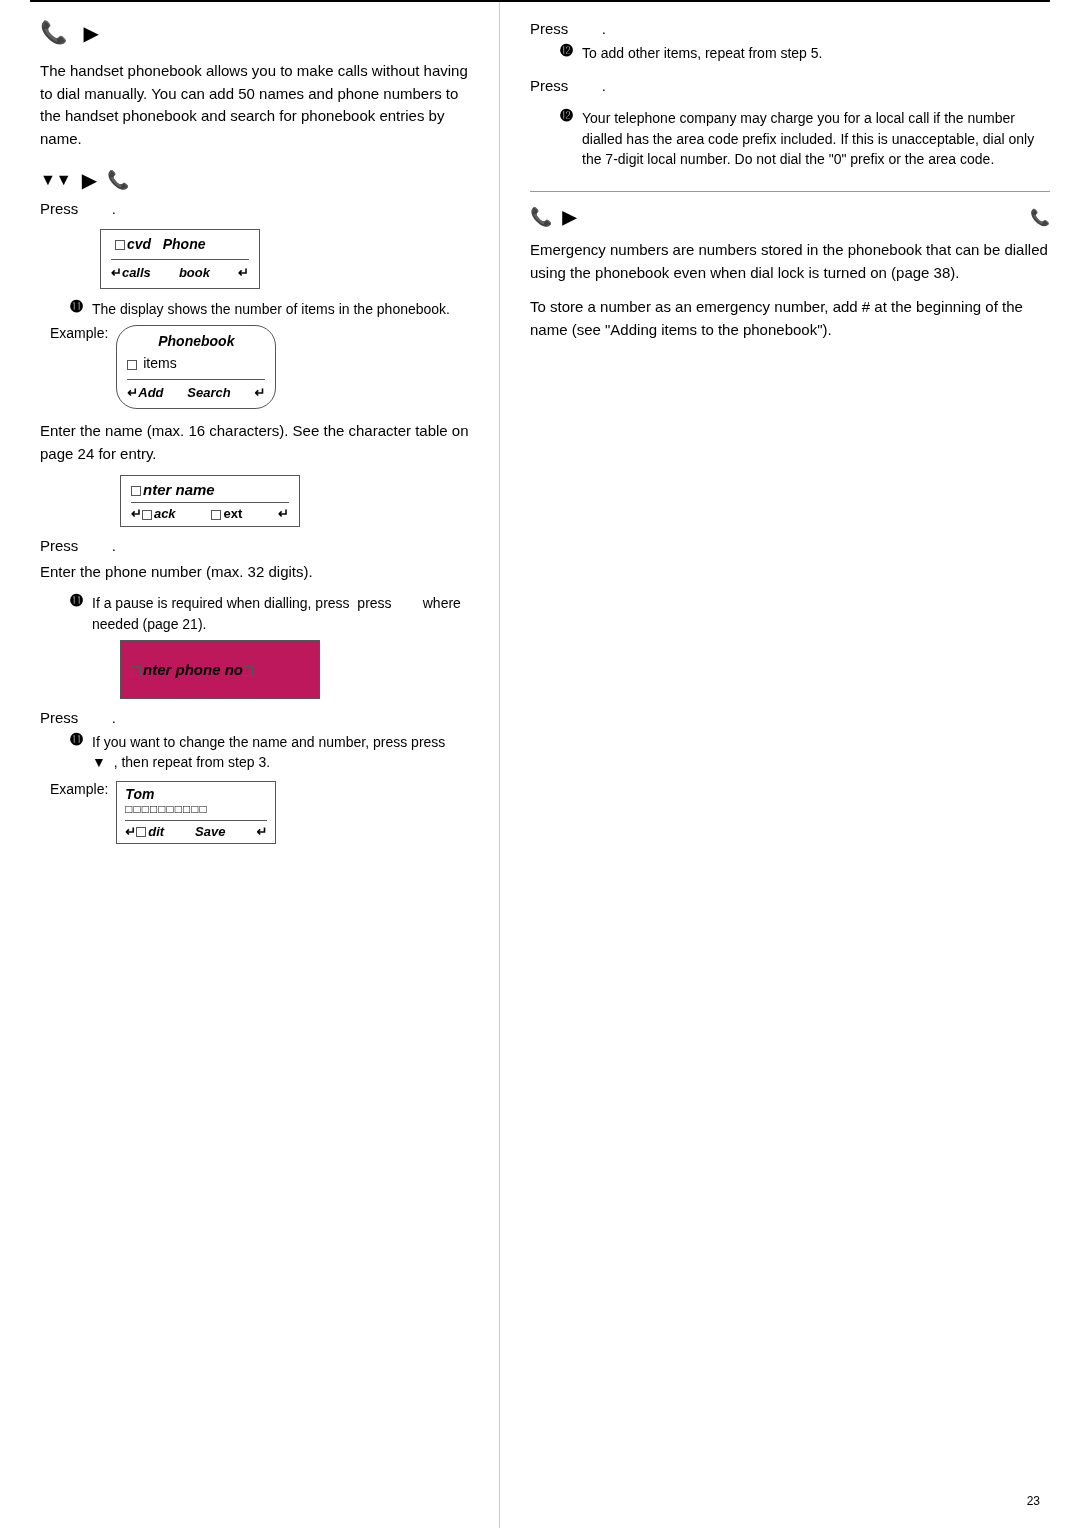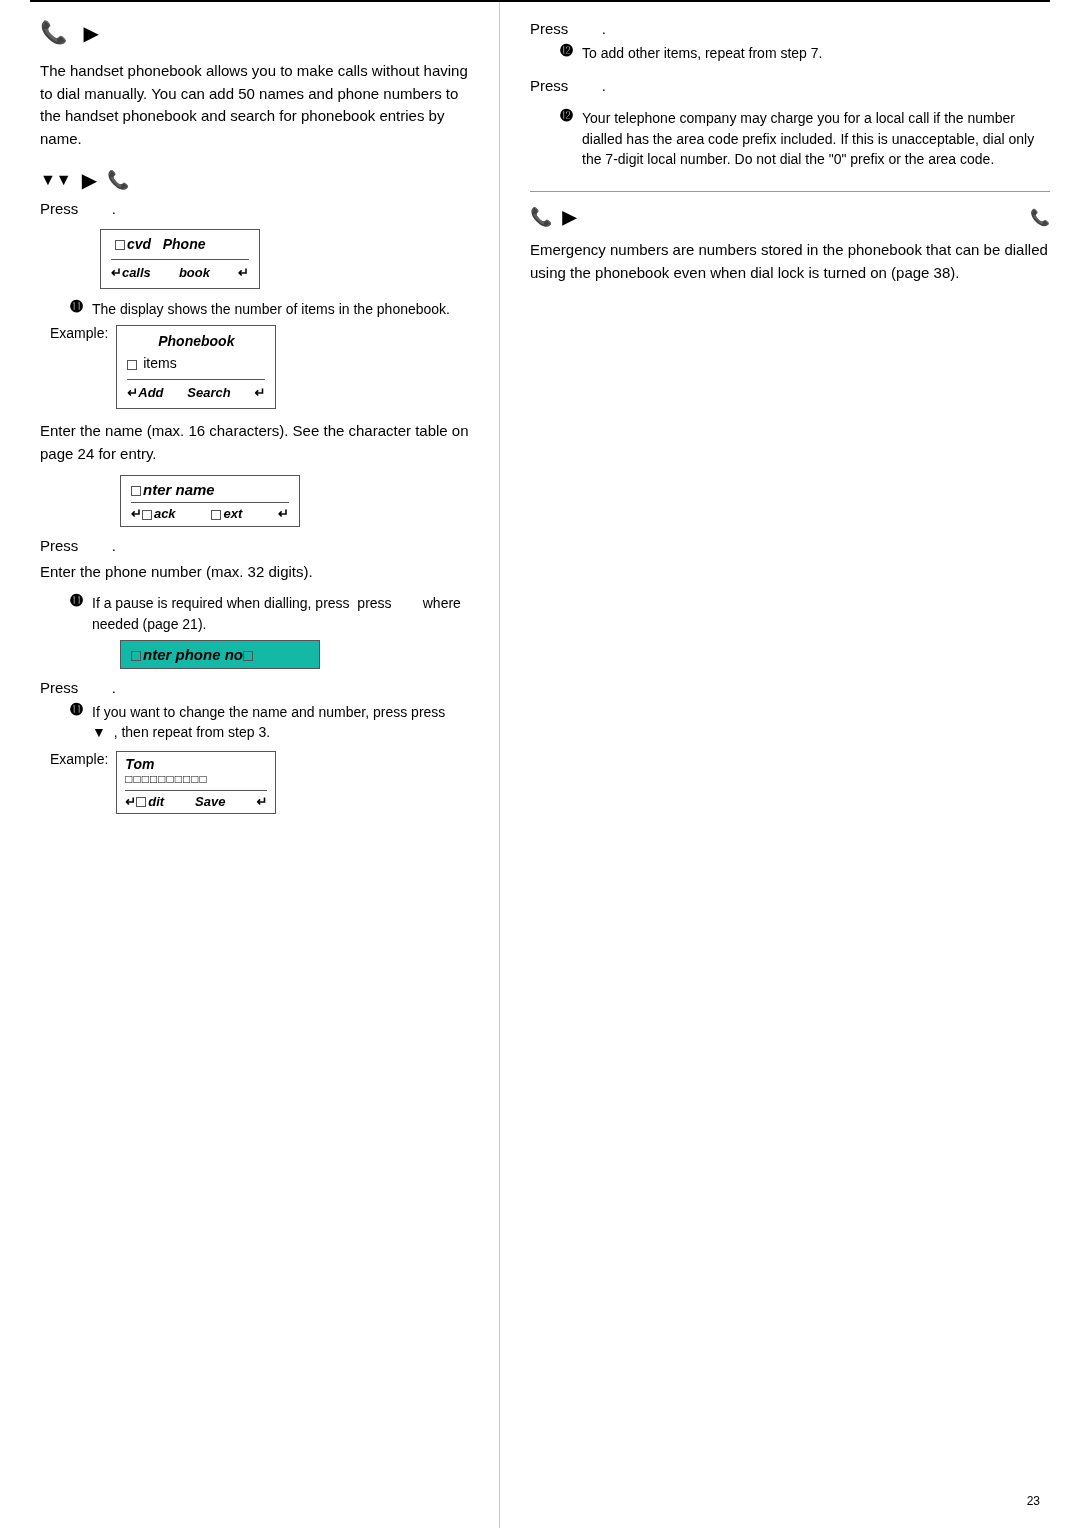--- a/index.html
+++ b/index.html
@@ -228,41 +228,41 @@
 
       
       <div class="note-bullet indent-block">
         <span class="note-num">⓫</span>
         <span class="note-text">The display shows the number of items in the phonebook.</span>
       </div>
 
       
       <div class="example-label">
         <span style="white-space:nowrap;">Example:</span>
-        <div class="screen-box" style="margin:0;">
+        <div class="screen-box" style="margin:0;border-radius:21px;">
           <div style="font-style:italic;font-weight:bold;text-align:center;">Phonebook</div>
           <div><span class="checkbox-square"></span> items</div>
           <div class="screen-soft-keys">
             <span>↵<span style="font-style:italic;font-weight:bold;">Add</span></span>
             <span style="font-style:italic;font-weight:bold;">Search</span>
             <span>↵</span>
           </div>
         </div>
       </div>
 
       
       <div class="paragraph" style="margin-top:8px;">Enter the name (max. 16 characters). See the character table on page 24 for entry.</div>
 
       
       <div style="margin: 4px 0 10px 80px;">
         <div style="border:1px solid #555; padding:5px 10px; display:inline-block; min-width:180px; background:#fff;">
           <div style="font-style:italic;font-weight:bold;"><span class="checkbox-square"></span>nter name</div>
           <div class="screen-soft-keys">
             <span>↵<span class="checkbox-square"></span><span style="font-style:italic;font-weight:bold;">ack</span></span>
-            <span><span class="checkbox-square"></span><span style="font-style:italic;font-weight:bold;">ext</span></span>
+            <span><span class="checkbox-square"></span><span style="font-weight:bold;">ext</span></span>
             <span>↵</span>
           </div>
         </div>
       </div>
 
       
       <div class="press-line">
         <span>Press</span>&nbsp;&nbsp;&nbsp;&nbsp;&nbsp;&nbsp;&nbsp;&nbsp;.
       </div>
 
@@ -273,21 +273,21 @@
       <div class="note-bullet indent-block">
         <span class="note-num">⓫</span>
         <span class="note-text">
           <span>If a pause is required when dialling, press</span>
           &nbsp;press&nbsp;&nbsp;&nbsp;&nbsp;&nbsp;&nbsp;&nbsp;&nbsp;<span>where needed (page 21).</span>
         </span>
       </div>
 
       
       <div style="margin: 4px 0 10px 80px;">
-        <div style="border:1px solid #555; padding:5px 10px; display:inline-block; min-width:200px; background:#14b8a6;">
+        <div style="border:1px solid #555; padding:20px 10px; display:inline-block; min-width:200px; background:#be185d;">
           <div style="font-style:italic;font-weight:bold;"><span class="checkbox-square"></span>nter phone no<span class="checkbox-square"></span></div>
         </div>
       </div>
 
       
       <div class="press-line">
         <span>Press</span>&nbsp;&nbsp;&nbsp;&nbsp;&nbsp;&nbsp;&nbsp;&nbsp;.
       </div>
 
       
@@ -317,21 +317,21 @@
     </div>
 
     <div class="right-col" style="position:relative;">
 
       <div class="press-line">
         <span>Press</span>&nbsp;&nbsp;&nbsp;&nbsp;&nbsp;&nbsp;&nbsp;&nbsp;.
       </div>
 
       <div class="note-bullet indent-block" style="margin-top:6px;">
         <span class="note-num">⓬</span>
-        <span class="note-text">To add other items, repeat from step 7.</span>
+        <span class="note-text">To add other items, repeat from step 5.</span>
       </div>
 
       <div class="press-line" style="margin-top:14px;">
         <span>Press</span>&nbsp;&nbsp;&nbsp;&nbsp;&nbsp;&nbsp;&nbsp;&nbsp;.
       </div>
 
       <div class="note-bullet indent-block" style="margin-top:14px;">
         <span class="note-num">⓬</span>
         <span class="note-text">Your telephone company may charge you for a local call if the number dialled has the area code prefix included. If this is unacceptable, dial only the 7-digit local number. Do not dial the "0" prefix or the area code.</span>
       </div>
@@ -339,20 +339,21 @@
       <div class="section-divider" style="margin-top:22px;"></div>
 
       <div class="right-sub-header" style="border-top:none; padding-top:0;">
         <span style="font-size:18px;">📞</span>
         <span style="font-size:18px; font-weight:bold;">▶</span>
         <span style="font-size:16px; position:absolute; right:30px; top:auto;">📞</span>
       </div>
 
       <div class="paragraph">Emergency numbers are numbers stored in the phonebook that can be dialled using the phonebook even when dial lock is turned on (page 38).</div>
 
+      <div class="paragraph">To store a number as an emergency number, add # at the beginning of the name (see "Adding items to the phonebook").</div>
 
     </div>
 
   </div>
 
   <div class="page-number">23</div>
 
 </div>
 
 </body></html>

